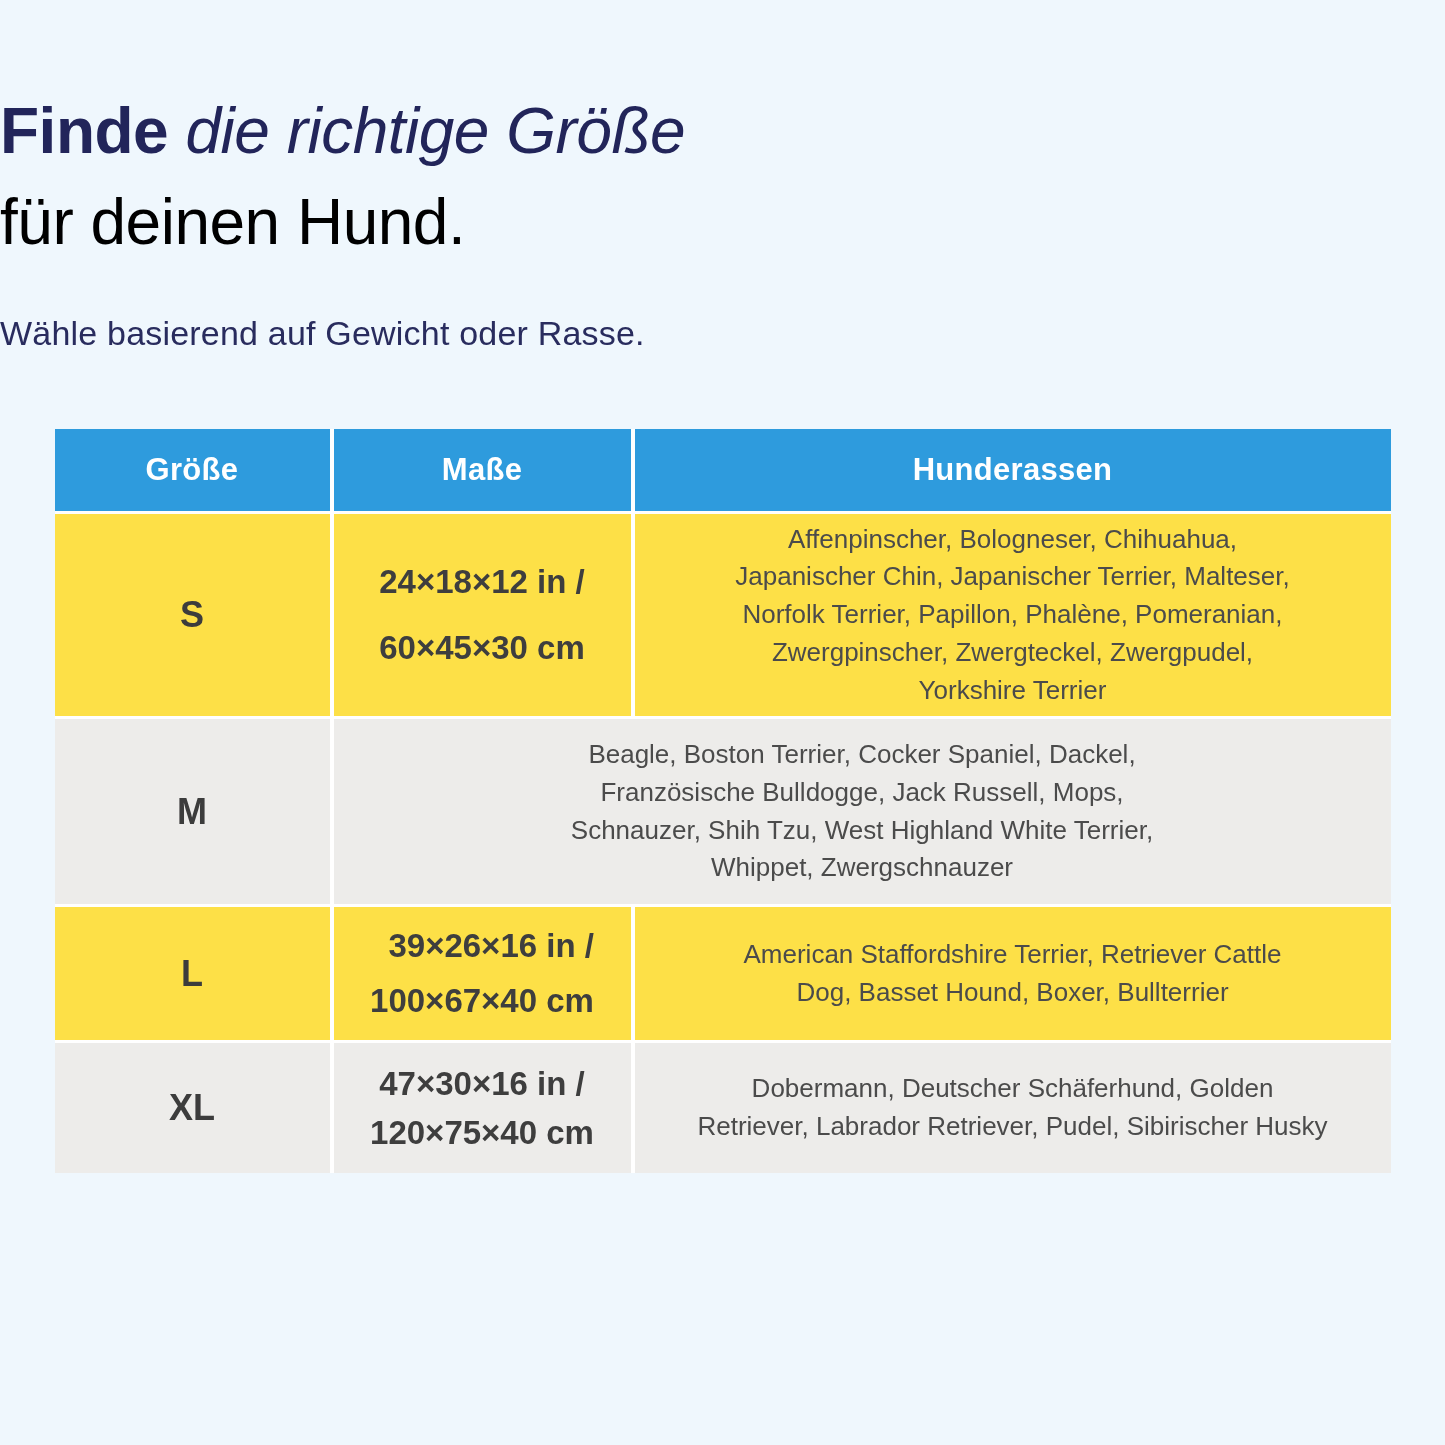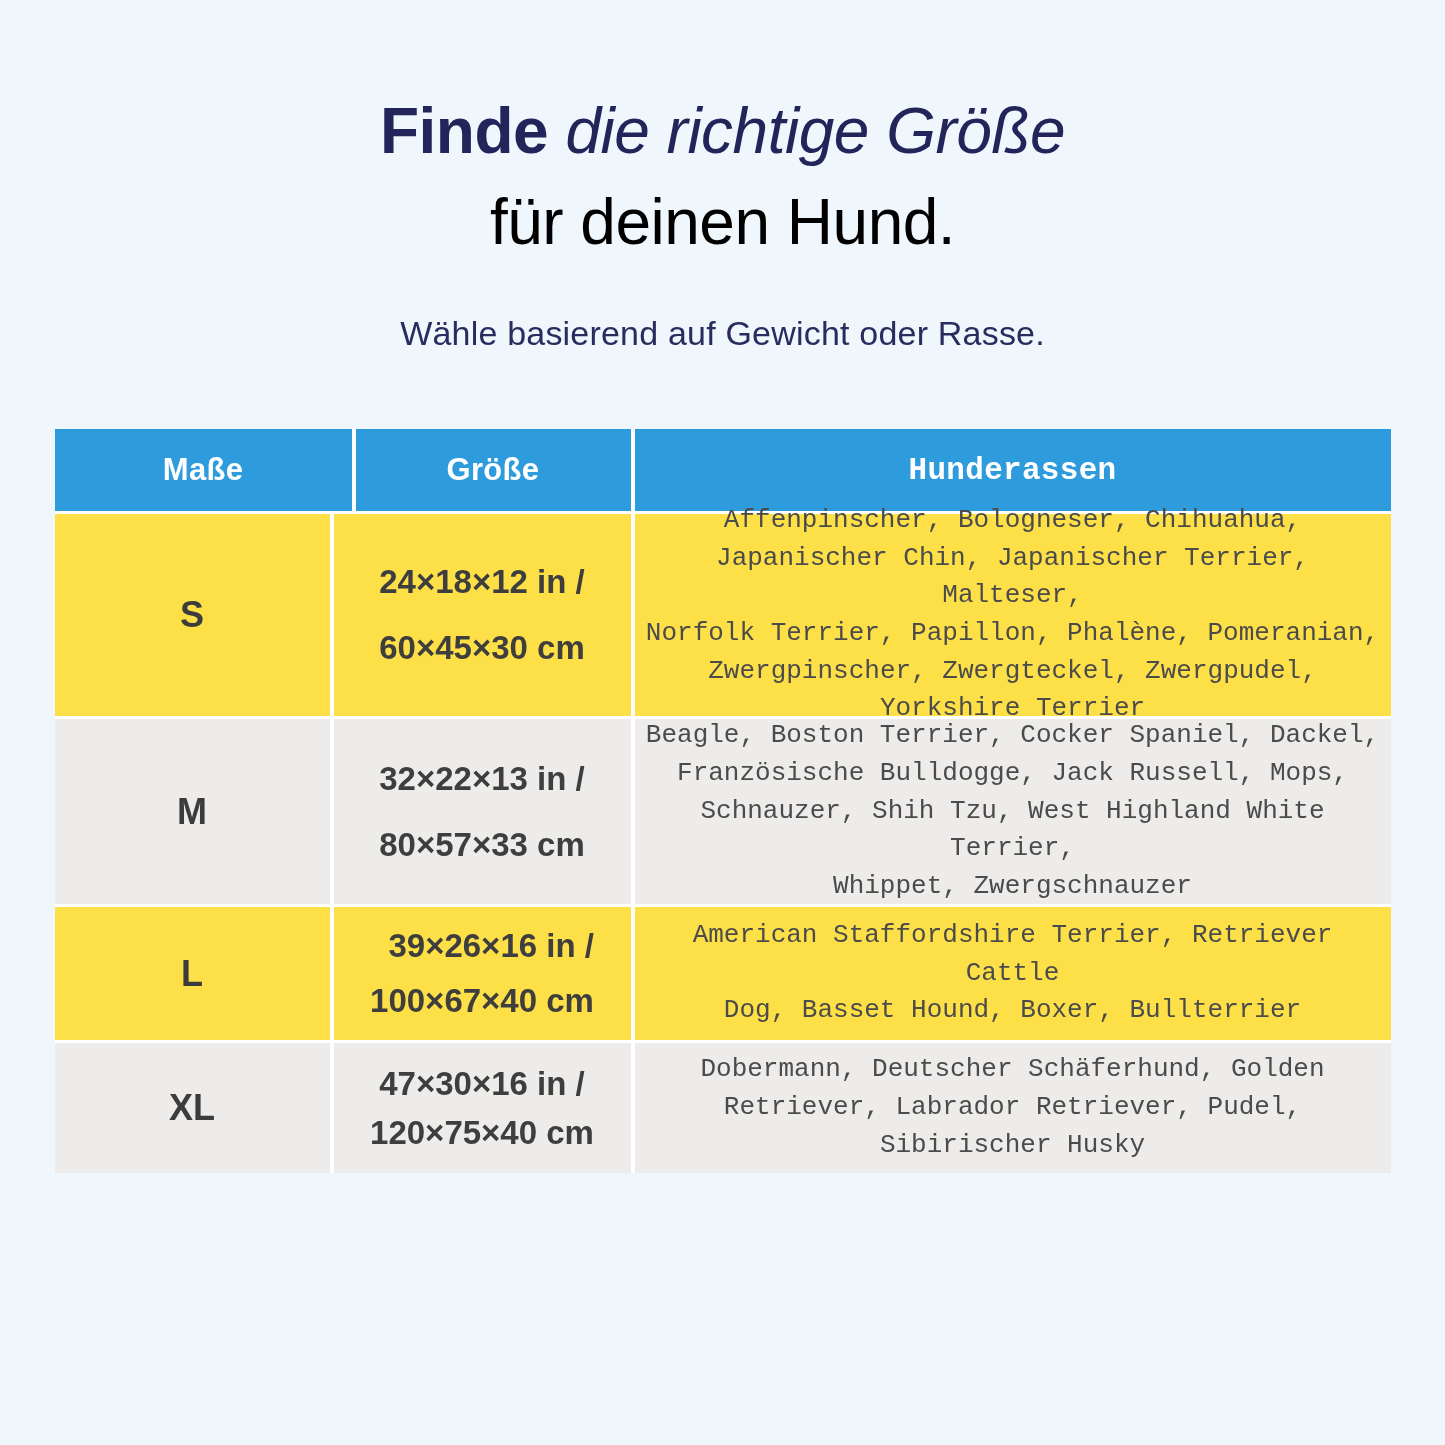--- a/index.html
+++ b/index.html
@@ -5,21 +5,21 @@
   * { box-sizing: border-box; margin: 0; padding: 0; }
   html, body {
     width: 1445px; height: 1445px;
     background: #EFF7FD;
     font-family: "Liberation Sans", "DejaVu Sans", sans-serif;
     overflow: hidden;
   }
   .page { width: 1445px; height: 1445px; }
 
   
-  .hero { padding-top: 86px; text-align: center; }
+  .hero { padding-top: 86px; text-align: left; }
   .title {
     font-size: 64px;
     line-height: 91px;
     color: #22255A;
     font-weight: 500;
     letter-spacing: -0.5px;
   }
   .t-line1 { display: block; }
   .t-bold { font-weight: 800; font-style: normal; }
   .t-italic { font-style: italic; font-weight: 500; }
@@ -47,21 +47,21 @@
     color: #FFFFFF;
     font-weight: 700;
     font-size: 31px;
     display: flex;
     align-items: center;
     justify-content: center;
     letter-spacing: 0.3px;
   }
   .col1 { width: 275px; flex: 0 0 275px; }
   .col2 { width: 297px; flex: 0 0 297px; }
-  .col3 { flex: 1 1 auto; font-family: Liberation Mono, monospace; }
+  .col3 { flex: 1 1 auto; }
   .row-s  { height: 202px; }
   .row-m  { height: 185px; }
   .row-l  { height: 133px; }
   .row-xl { height: 130px; }
   .row-white .td { background: #fde047; }
   .row-gray  .td { background: #EDECEA; }
   .td {
     display: flex;
     align-items: center;
     justify-content: center;
@@ -105,40 +105,38 @@
     <h1 class="title">
       <span class="t-line1"><span class="t-bold">Finde</span><span class="t-italic"> die richtige Größe</span></span>
       <span class="t-line2">für deinen Hund.</span>
     </h1>
     <p class="subtitle">Wähle basierend auf Gewicht oder Rasse.</p>
   </header>
 
   <div class="size-table">
 
     <div class="thead">
+      <div class="th col1">Größe</div>
       <div class="th col2">Maße</div>
-      <div class="th col1">Größe</div>
       <div class="th col3">Hunderassen</div>
     </div>
 
     <div class="trow row-s row-white">
       <div class="td col1 size-cell">S</div>
       <div class="td col2 dims-cell">24×18×12 in /
 60×45×30 cm</div>
       <div class="td col3 breeds-cell">Affenpinscher, Bologneser, Chihuahua,
 Japanischer Chin, Japanischer Terrier, Malteser,
 Norfolk Terrier, Papillon, Phalène, Pomeranian,
 Zwergpinscher, Zwergteckel, Zwergpudel,
 Yorkshire Terrier</div>
     </div>
 
     <div class="trow row-m row-gray">
       <div class="td col1 size-cell">M</div>
-      <div class="td col2 dims-cell">32×22×13 in /
-80×57×33 cm</div>
       <div class="td col3 breeds-cell">Beagle, Boston Terrier, Cocker Spaniel, Dackel,
 Französische Bulldogge, Jack Russell, Mops,
 Schnauzer, Shih Tzu, West Highland White Terrier,
 Whippet, Zwergschnauzer</div>
     </div>
 
     <div class="trow row-l row-white">
       <div class="td col1 size-cell">L</div>
       <div class="td col2 dims-cell">39×26×16 in /
 100×67×40 cm</div>

